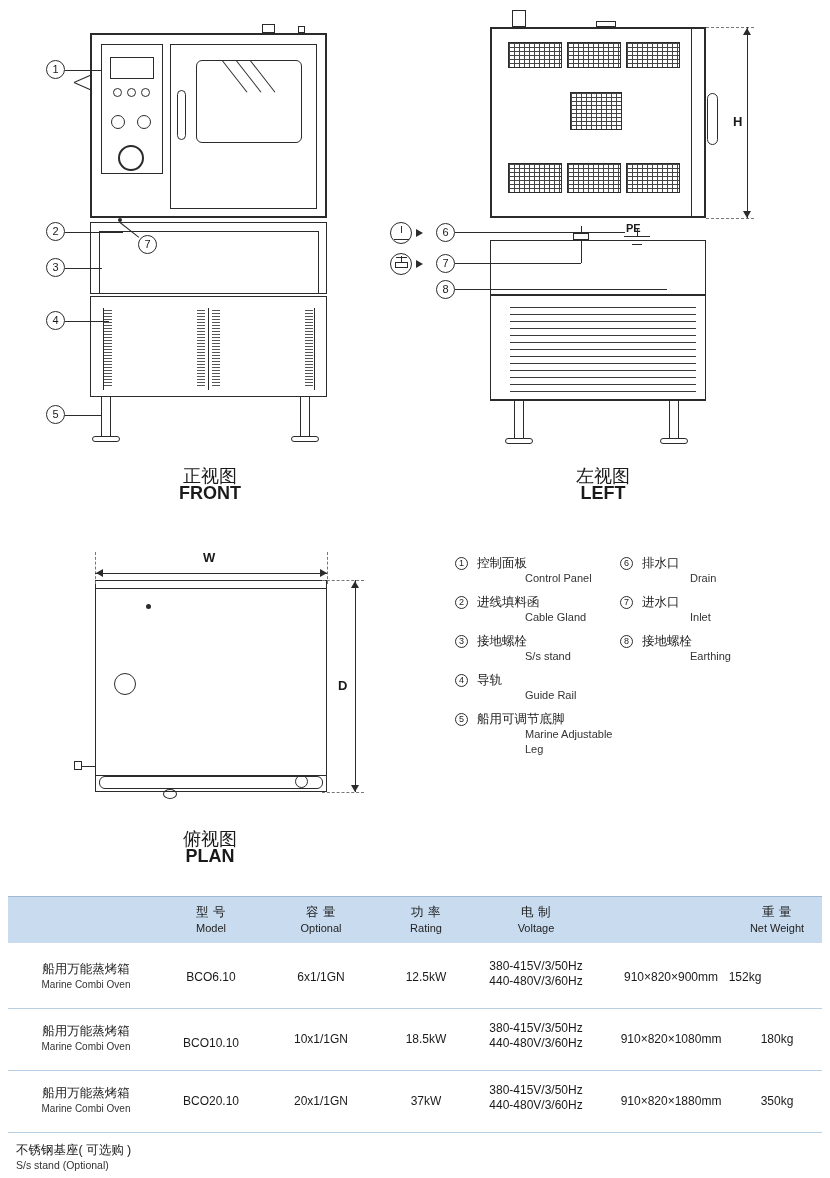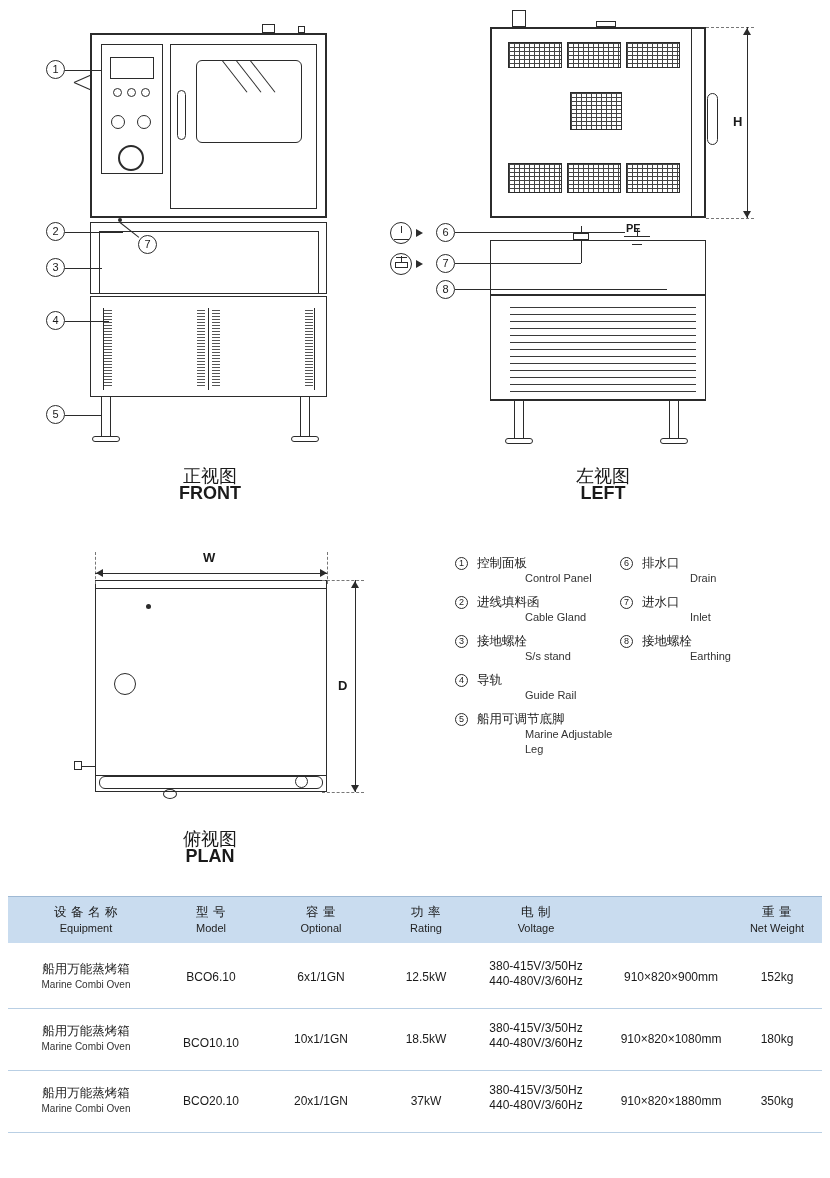--- a/index.html
+++ b/index.html
@@ -325,24 +325,20 @@
         <span class="leg-num">8</span>
         <div class="leg-cn">接地螺栓</div>
         <div class="leg-en">Earthing</div>
       </div>
     </div>
   </div>
 
   <div class="tbl">
 
     <div class="thead">
-      <div class="th" style="left:8px;width:140px;">
-        <span>设 备 名 称</span><br>
-        <span class="en">Equipment</span>
-      </div>
       <div class="th" style="left:148px;width:110px;">
         <span>型 号</span><br>
         <span class="en">Model</span>
       </div>
       <div class="th" style="left:258px;width:110px;">
         <span>容 量</span><br>
         <span class="en">Optional</span>
       </div>
       <div class="th" style="left:368px;width:100px;">
         <span>功 率</span><br>
@@ -364,21 +360,21 @@
         <span class="en">Marine Combi Oven</span>
       </div>
       <div class="td" style="left:148px;width:110px;top:13px;">BCO6.10</div>
       <div class="td" style="left:258px;width:110px;top:13px;">6x1/1GN</div>
       <div class="td" style="left:368px;width:100px;top:13px;">12.5kW</div>
       <div class="td" style="left:468px;width:120px;top:2px;">
         <span>380-415V/3/50Hz</span><br>
         <span>440-480V/3/60Hz</span>
       </div>
       <div class="td" style="left:588px;width:150px;top:13px;">910×820×900mm</div>
-      <div class="td" style="left:724px;width:90px;top:13px;">152kg</div>
+      <div class="td" style="left:692px;width:90px;top:13px;">152kg</div>
     </div>
     <div class="tbl-sep" style="top:112px;"></div>
 
     <div class="trow" style="margin-top:10px;">
       <div class="td" style="left:8px;width:140px;top:5px;">
         <span class="cn">船用万能蒸烤箱</span><br>
         <span class="en">Marine Combi Oven</span>
       </div>
       <div class="td" style="left:148px;width:110px;top:17px;">BCO10.10</div>
       <div class="td" style="left:258px;width:110px;top:13px;">10x1/1GN</div>
@@ -403,17 +399,19 @@
       <div class="td" style="left:468px;width:120px;top:2px;">
         <span>380-415V/3/50Hz</span><br>
         <span>440-480V/3/60Hz</span>
       </div>
       <div class="td" style="left:588px;width:150px;top:13px;">910×820×1880mm</div>
       <div class="td" style="left:724px;width:90px;top:13px;">350kg</div>
     </div>
     <div class="tbl-sep" style="top:236px;"></div>
 
     <div class="tfoot" style="padding-left:8px;">
+      <div class="cn">不锈钢基座( 可选购 )</div>
+      <div class="en">S/s stand  (Optional)</div>
     </div>
 
   </div>
 
 </div>
 
 </body></html>

